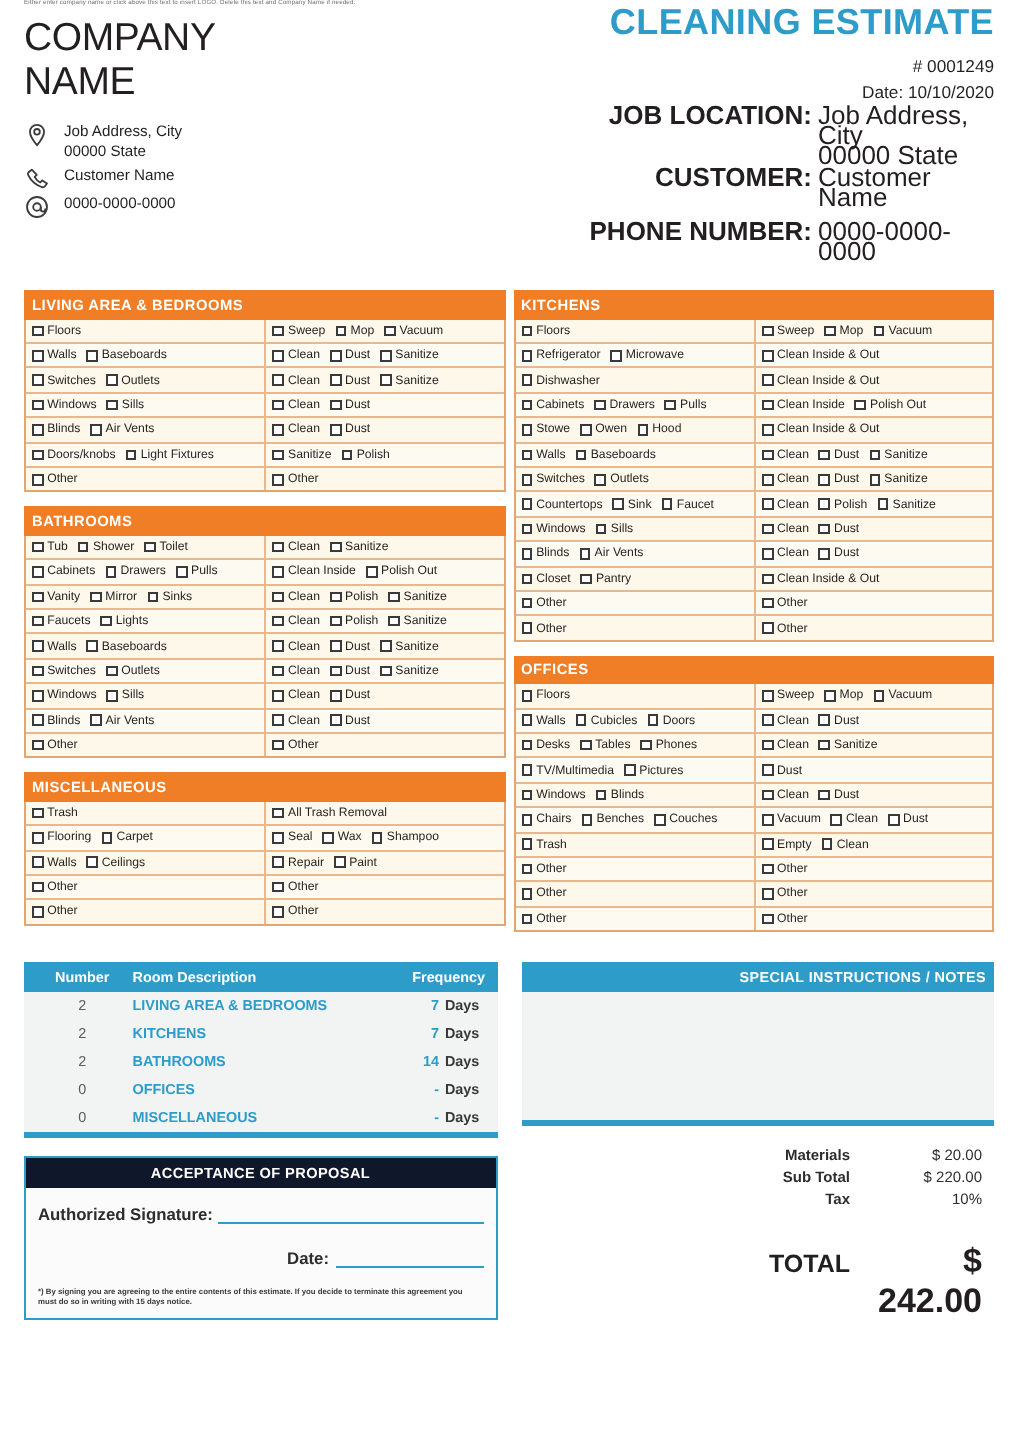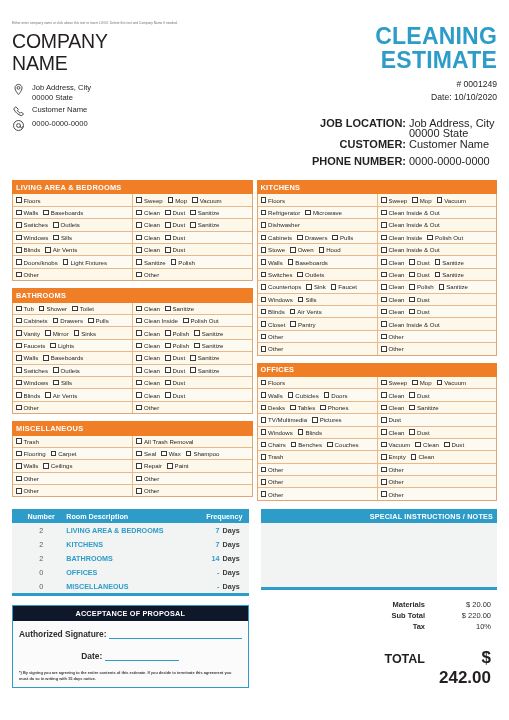--- a/index.html
+++ b/index.html
@@ -6,46 +6,46 @@
   html, body {
     width: 509px; height: 720px;
     background: #ffffff;
     font-family: "Liberation Sans", sans-serif;
     color: #231f20;
     overflow: hidden;
   }
   .page { position: relative; width: 509px; height: 720px; padding: 0 12px; }
 
   
-  .header { display: flex; padding-top: 22px; }
+  .header { display: flex; }
   .hdr-left { width: 50%; padding-right: 6px; }
   .hdr-right { width: 50%; text-align: right; padding-top: 2px; }
 
   .logo-hint {
     font-size: 3.1px; line-height: 1.25; color: #6d6d6d;
     letter-spacing: .08px; margin-bottom: 5px; white-space: nowrap;
   }
   .company-name {
     font-size: 19.5px; line-height: 1.12; font-weight: 400;
     color: #231f20; letter-spacing: -.2px;
   }
   .contact-list { margin-top: 8px; }
   .contact-row { display: flex; align-items: flex-start; gap: 7px; margin-bottom: 1px; }
   .contact-ico { width: 13px; min-width: 13px; height: 13px; color: #3c3c3c; display: block; }
   .contact-ico svg { display: block; width: 13px; height: 13px; }
   .contact-txt { font-size: 7.6px; line-height: 10.5px; color: #231f20; }
 
   .doc-title {
-    font-size: 23px; font-weight: bold; color: #2e9cc9;
+    font-size: 18px; font-weight: bold; color: #2e9cc9;
     letter-spacing: .2px; line-height: 1.05;
   }
   .doc-num { font-size: 8.6px; margin-top: 7px; color: #231f20; }
   .doc-date { font-size: 8.6px; margin-top: 3px; color: #231f20; }
 
-  .meta { margin-top: 16px; font-size: 11px; line-height: 10.2px; }
+  .meta { margin-top: 2px; font-size: 13px; line-height: 10.2px; }
   .meta-row { display: flex; justify-content: flex-end; align-items: flex-start; }
   .meta-row.gap { margin-top: 7px; }
   .meta-lbl { font-weight: bold; text-align: right; padding-right: 3px; white-space: nowrap; }
   .meta-val { text-align: left; width: 88px; }
   .meta-val .l2 { display: block; }
 
   
   .columns { display: flex; gap: 4px; margin-top: 14px; }
   .col { width: 50%; }
 
@@ -71,21 +71,21 @@
   .cell.right { width: 49.5%; }
   .opt { display: inline-flex; align-items: center; gap: 2px; margin-right: 3px; white-space: nowrap; }
   .opt:last-child { margin-right: 0; }
   .cb {
     width: 5.6px; height: 5.6px; min-width: 5.6px;
     border: .9px solid #3a3a3a; background: #ffffff; display: inline-block;
   }
   .opt-txt { font-size: 6.1px; line-height: 7px; color: #231f20; }
 
   
-  .lower { display: flex; gap: 12px; margin-top: 1px; }
+  .lower { display: flex; gap: 12px; margin-top: 8px; }
   .lower-col { width: 50%; }
 
   .sum-head {
     display: flex; background: #2e9cc9; color: #ffffff;
     font-size: 7.2px; font-weight: bold; padding: 2.8px 4px;
   }
   .sum-c1 { width: 22%; text-align: center; }
   .sum-c2 { width: 52%; text-align: left; }
   .sum-c3 { width: 26%; text-align: right; padding-right: 2px; }
   .sum-body { background: #f2f3f3; }
@@ -104,21 +104,21 @@
   .notes-foot { height: 3px; background: #2e9cc9; }
 
   
   .accept { margin-top: 9px; border: .8px solid #2e9cc9; }
   .accept-head {
     background: #0f172a; color: #ffffff; text-align: center;
     font-size: 7.3px; font-weight: bold; padding: 3px 4px; letter-spacing: .2px;
   }
   .accept-body { background: #fbfbfb; padding: 8px 6px 5px 6px; }
   .sig-row { display: flex; align-items: flex-end; font-size: 8.4px; font-weight: bold; color: #2d2d2d; }
-  .sig-row.date { justify-content: center; margin-top: 12px; }
+  .sig-row.date { justify-content: flex-end; margin-top: 12px; }
   .sig-line { flex: 1; border-bottom: 1.1px solid #2e9cc9; height: 9px; margin-left: 3px; }
   .sig-line.short { flex: none; width: 74px; }
   .fineprint {
     margin-top: 9px; font-size: 3.9px; line-height: 5.6px;
     font-weight: bold; color: #3a3a3a;
   }
 
   
   .totals { margin-top: 9px; padding-right: 6px; }
   .tot-row { display: flex; justify-content: flex-end; font-size: 7.5px; line-height: 11px; }

